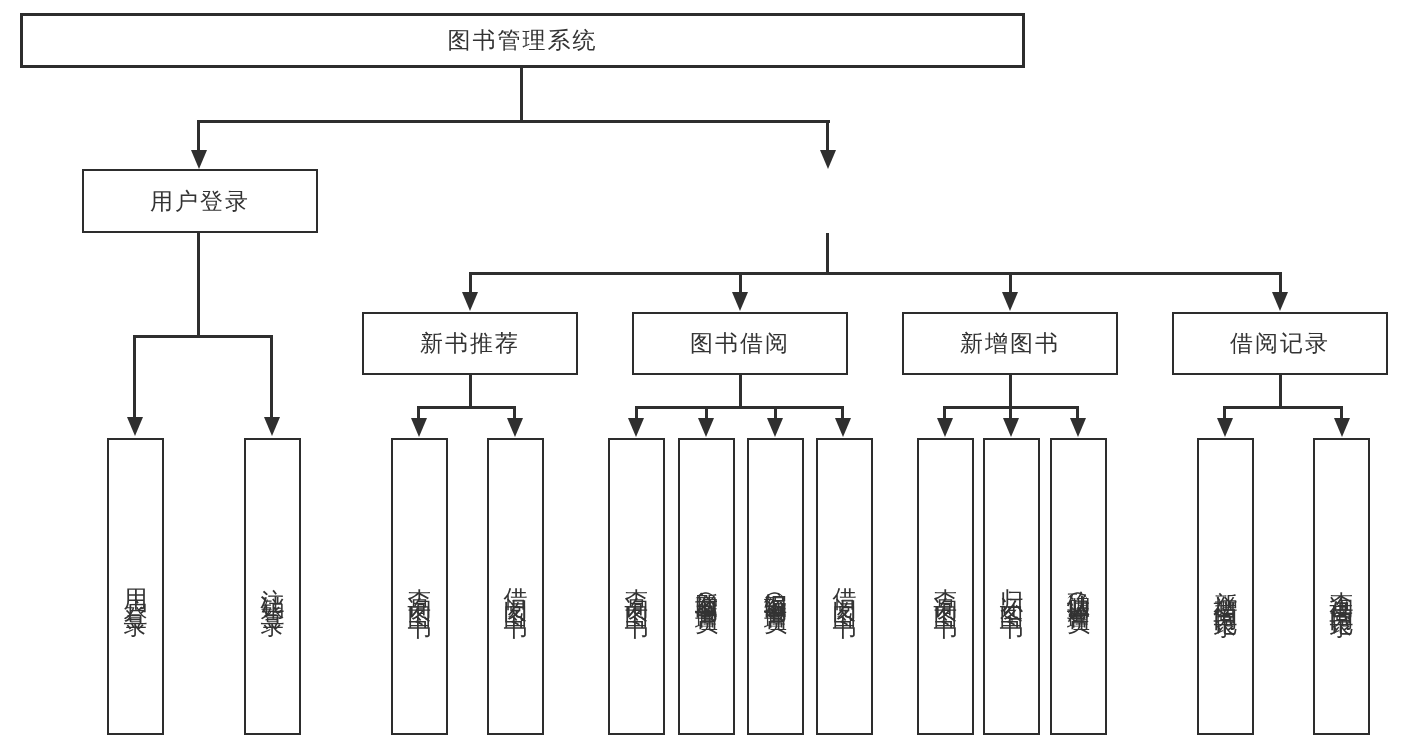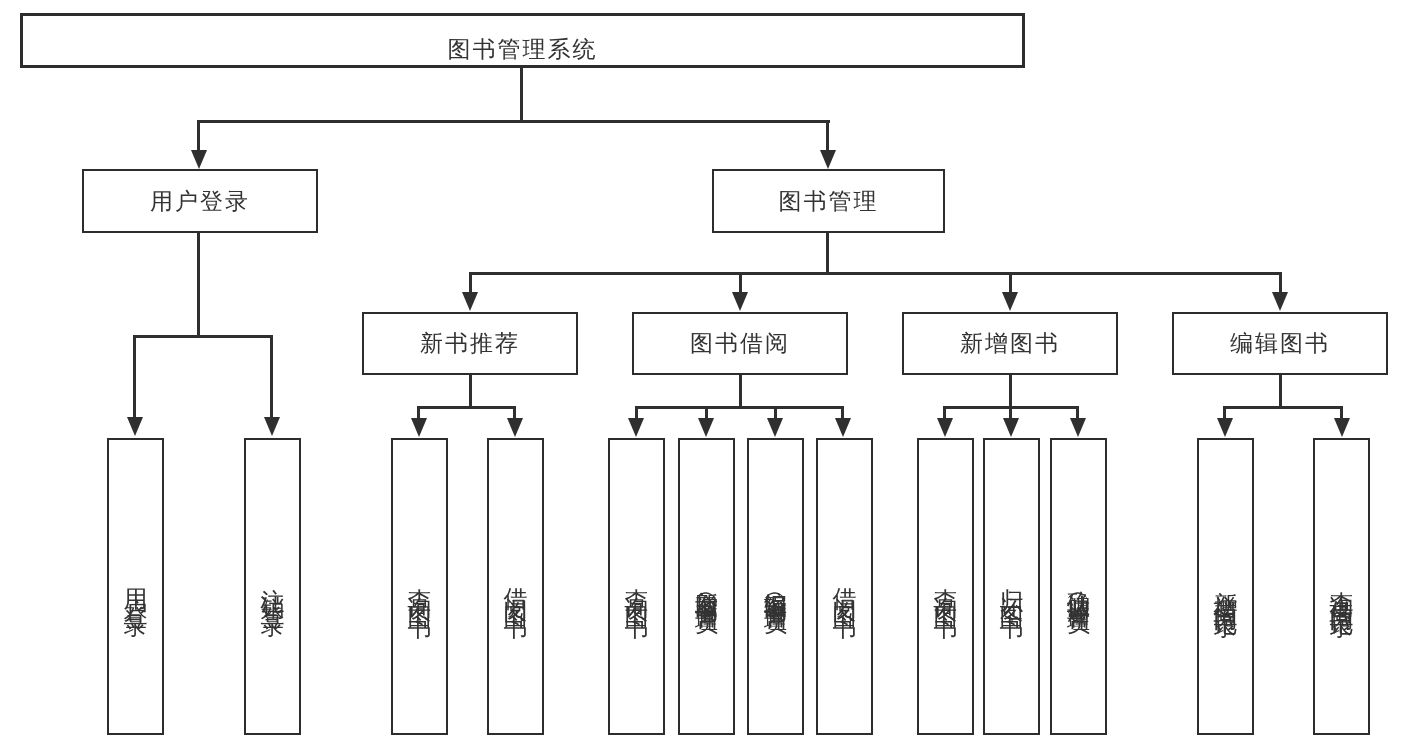--- a/index.html
+++ b/index.html
@@ -16,21 +16,21 @@
     position: absolute;
     box-sizing: border-box;
     background: #ffffff;
     border: 2px solid #2d2d2d;
     display: flex;
     align-items: center;
     justify-content: center;
     color: #333333;
     text-align: center;
   }
-  .box.root { border-width: 3px; font-size: 23px; letter-spacing: 2px; align-items: flex-end; }
+  .box.root { border-width: 3px; font-size: 23px; letter-spacing: 2px; }
   .box.lvl  { font-size: 23px; letter-spacing: 2px; }
   .box.leaf { }
   .vtext {
     writing-mode: vertical-rl;
     text-orientation: mixed;
     font-size: 24px;
     letter-spacing: 9px;
     line-height: 1;
     white-space: nowrap;
   }
@@ -72,23 +72,20 @@
   <div class="vline" style="left:520px; top:68px; height:52px;"></div>
   <div class="hline" style="left:197px; top:120px; width:633px;"></div>
   <div class="vline" style="left:197px; top:120px; height:32px;"></div>
   <div class="arrow" style="left:191px; top:150px;"></div>
   <div class="vline" style="left:826px; top:120px; height:32px;"></div>
   <div class="arrow" style="left:820px; top:150px;"></div>
 
   <div class="box lvl" style="left:82px; top:169px; width:236px; height:64px;">
     <span>用户登录</span>
   </div>
-  <div class="box lvl" style="left:712px; top:169px; width:233px; height:64px;">
-    <span>图书管理</span>
-  </div>
 
   <div class="vline" style="left:197px; top:233px; height:102px;"></div>
   <div class="hline" style="left:133px; top:335px; width:140px;"></div>
   <div class="vline" style="left:133px; top:335px; height:84px;"></div>
   <div class="arrow" style="left:127px; top:417px;"></div>
   <div class="vline" style="left:270px; top:335px; height:84px;"></div>
   <div class="arrow" style="left:264px; top:417px;"></div>
 
   <div class="vline" style="left:826px; top:233px; height:39px;"></div>
   <div class="hline" style="left:469px; top:272px; width:813px;"></div>
@@ -104,21 +101,21 @@
   <div class="box lvl" style="left:362px; top:312px; width:216px; height:63px;">
     <span>新书推荐</span>
   </div>
   <div class="box lvl" style="left:632px; top:312px; width:216px; height:63px;">
     <span>图书借阅</span>
   </div>
   <div class="box lvl" style="left:902px; top:312px; width:216px; height:63px;">
     <span>新增图书</span>
   </div>
   <div class="box lvl" style="left:1172px; top:312px; width:216px; height:63px;">
-    <span>编辑图书</span>
+    <span>借阅记录</span>
   </div>
 
   <div class="vline" style="left:469px; top:375px; height:31px;"></div>
   <div class="hline" style="left:417px; top:406px; width:99px;"></div>
   <div class="vline" style="left:417px; top:406px; height:13px;"></div>
   <div class="arrow" style="left:411px; top:418px;"></div>
   <div class="vline" style="left:513px; top:406px; height:13px;"></div>
   <div class="arrow" style="left:507px; top:418px;"></div>
 
   <div class="vline" style="left:739px; top:375px; height:31px;"></div>

